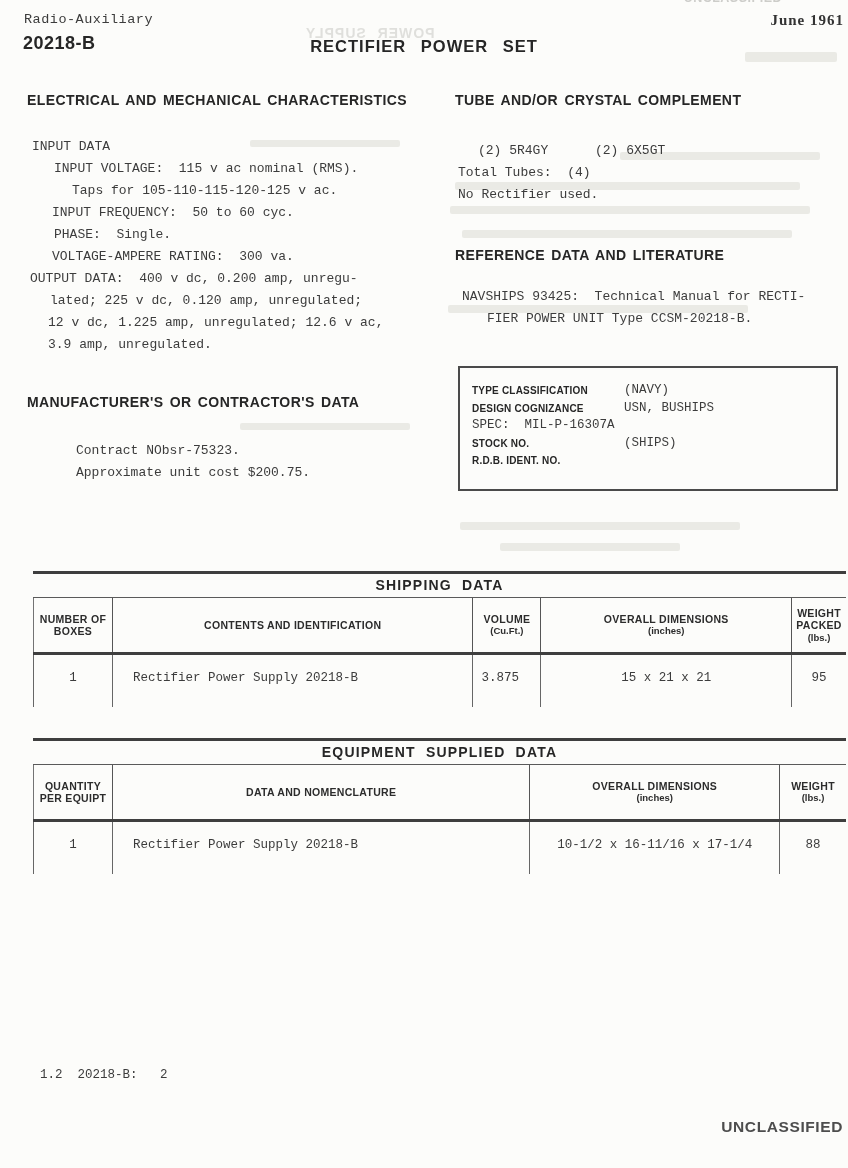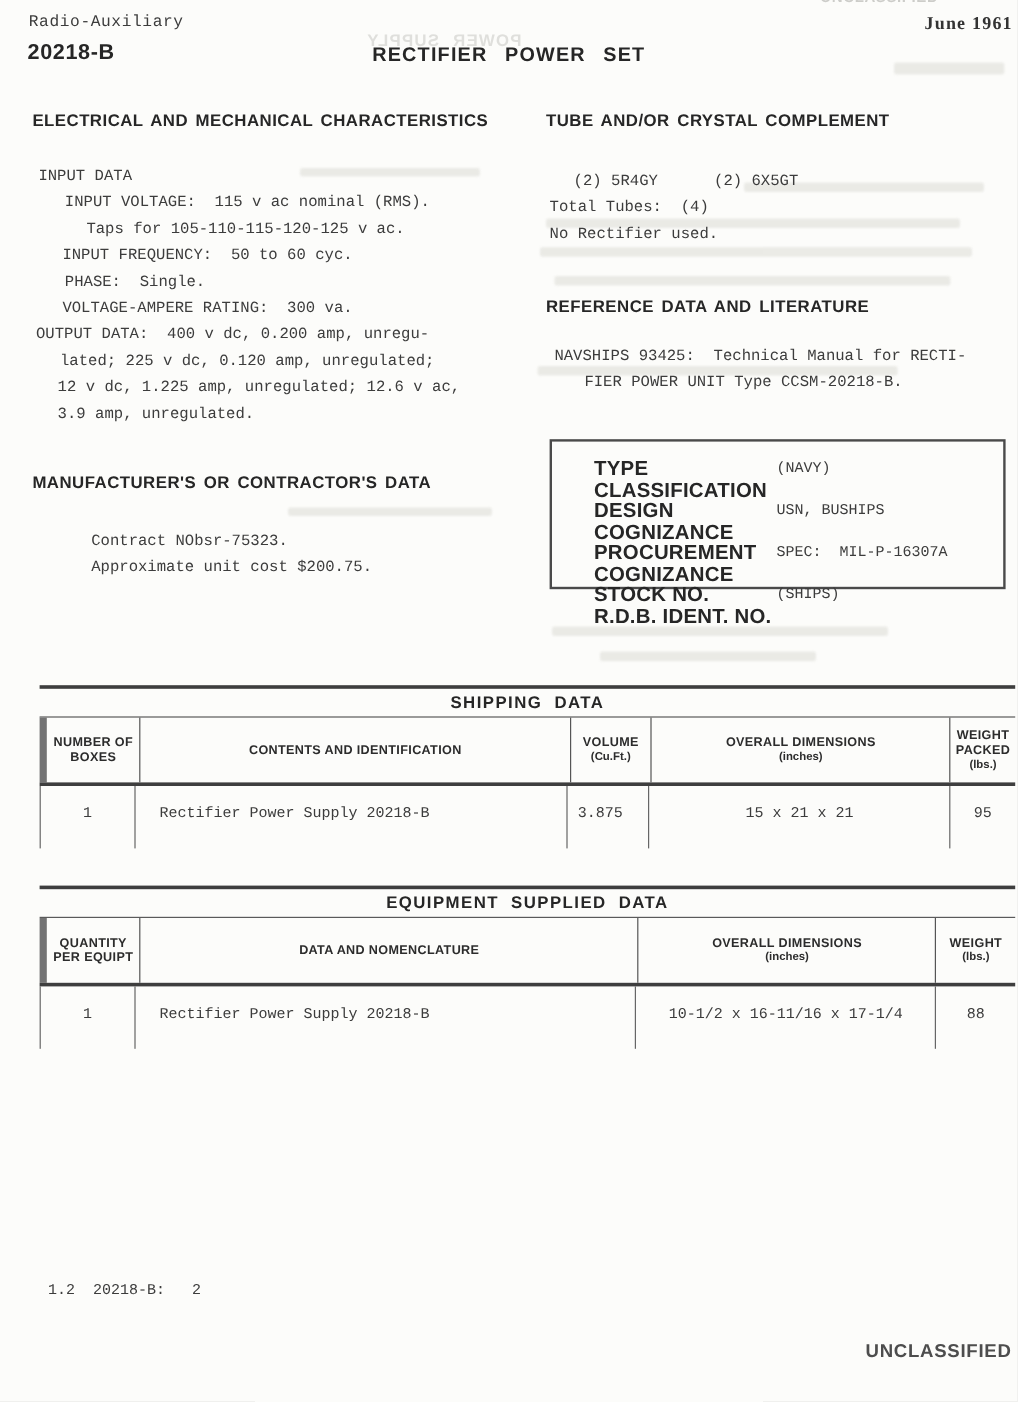--- a/index.html
+++ b/index.html
@@ -33,29 +33,29 @@
   .pl28{padding-left:28px;} .pl30{padding-left:30px;}
   .pl48{padding-left:48px;} .pl52{padding-left:52px;}
 
   
   .class-box{
     left:458px;top:366px;width:380px;height:125px;
     border:2px solid #4a4a4a;box-sizing:border-box;
     padding:14px 0 0 12px;
   }
   .cb-row{display:flex;line-height:17.5px;}
-  .cb-label{width:152px;flex:0 0 auto;font-size:17px;letter-spacing:.2px;line-height:17.5px;margin-left:23px;}
+  .cb-label{width:152px;flex:0 0 auto;font-size:10px;letter-spacing:.2px;line-height:17.5px;}
   .cb-value{font-size:12.5px;white-space:pre;line-height:17.5px;}
 
   
   .dtable{left:33px;width:813px;box-sizing:border-box;}
   .t-title{text-align:center;font-size:14px;letter-spacing:1.2px;word-spacing:5px;padding:3px 0 4px 0;}
   .hr-heavy{height:3px;background:#3e3e3e;}
   .hr-thin{height:1px;background:#5a5a5a;}
-  .t-headrow{display:flex;border-left:6px solid #737373;}
+  .t-headrow{display:flex;border-left:1px solid #737373;}
   .t-hcell{box-sizing:border-box;border-right:1px solid #555;
     display:flex;flex-direction:column;justify-content:center;align-items:center;
     text-align:center;padding:4px 2px;min-height:54px;}
   .t-hcell.last{border-right:none;}
   .th-main{font-size:10.5px;letter-spacing:.3px;line-height:12.5px;
     font-family:"Liberation Sans","DejaVu Sans",sans-serif;font-weight:700;color:#2c2c2c;}
   .th-sub{font-size:9.5px;line-height:12px;
     font-family:"Liberation Sans","DejaVu Sans",sans-serif;font-weight:700;color:#2c2c2c;}
   .t-datarow{display:flex;border-left:1px solid #666;}
   .t-dcell{box-sizing:border-box;border-right:1px solid #666;
@@ -136,21 +136,20 @@
   <div class="abs class-box">
     <div class="cb-row">
       <span class="sansb cb-label">TYPE CLASSIFICATION</span>
       <span class="mono cb-value">(NAVY)</span>
     </div>
     <div class="cb-row">
       <span class="sansb cb-label">DESIGN COGNIZANCE</span>
       <span class="mono cb-value">USN, BUSHIPS</span>
     </div>
     <div class="cb-row">
-      <span class="sansb cb-label">PROCUREMENT COGNIZANCE</span>
       <span class="mono cb-value">SPEC:  MIL-P-16307A</span>
     </div>
     <div class="cb-row">
       <span class="sansb cb-label">STOCK NO.</span>
       <span class="mono cb-value">(SHIPS)</span>
     </div>
     <div class="cb-row">
       <span class="sansb cb-label">R.D.B. IDENT. NO.</span>
       <span class="mono cb-value"></span>
     </div>

